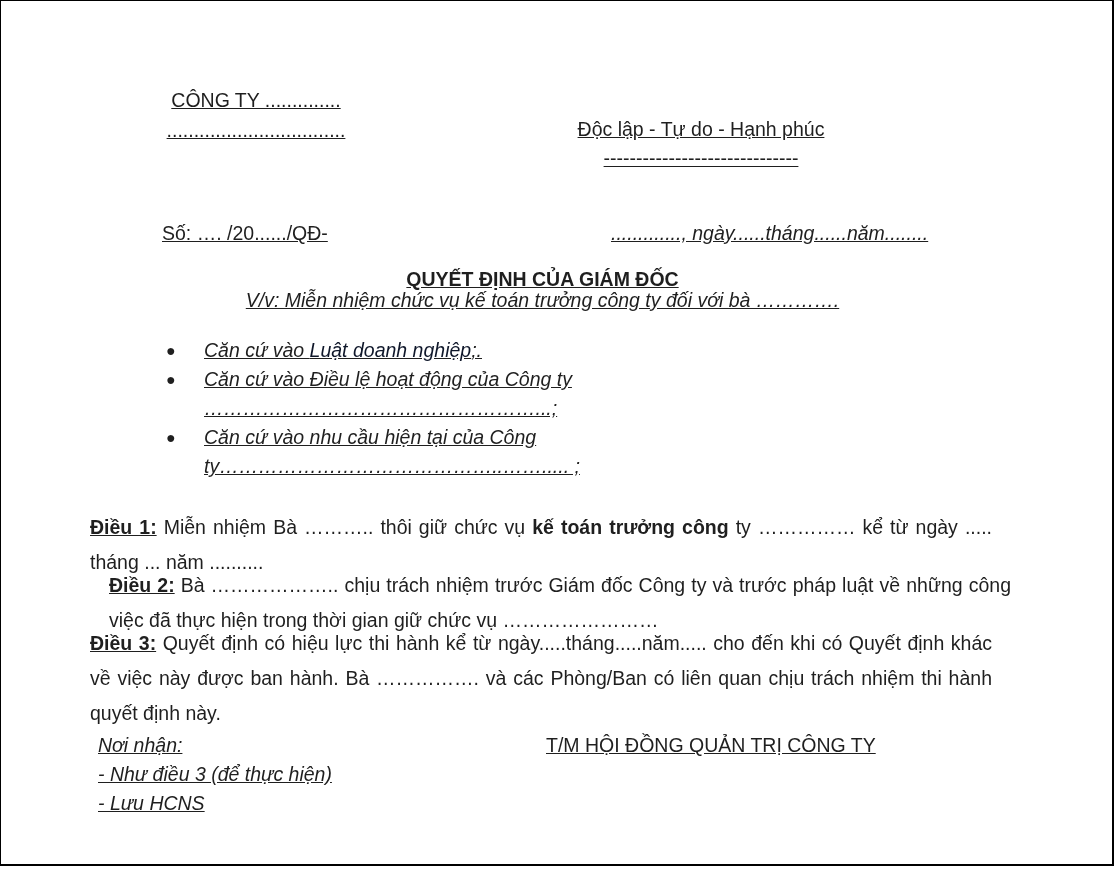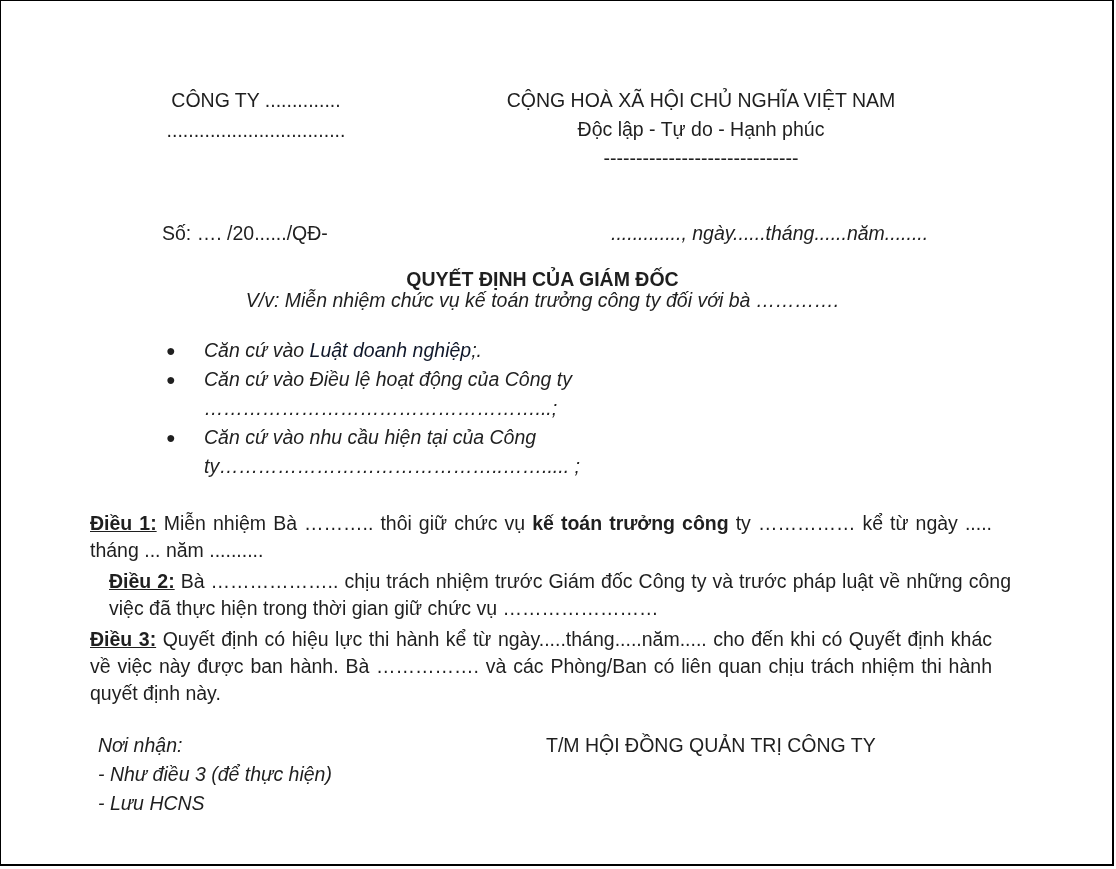--- a/index.html
+++ b/index.html
@@ -7,43 +7,42 @@
     .page {
       position: absolute; left: 0; top: 0;
       width: 1114px; height: 866px;
       border-top: 1px solid #000; border-left: 1px solid #000;
       border-right: 2px solid #000; border-bottom: 2px solid #000;
       box-sizing: border-box;
       font-family: "Liberation Sans", sans-serif;
       color: #1f1f1f;
       font-size: 19.5px;
     }
-    .abs { position: absolute; white-space: nowrap; }
+    .abs { position: absolute; white-space: nowrap; text-decoration: underline; }
     .center { text-align: center; }
     .italic { font-style: italic; }
     .bold { font-weight: bold; }
     .link { color: #0f172a; }
     .u { }
     .bullet { position: absolute; font-size: 16px; }
     .para {
       position: absolute; left: 89px; width: 902px;
-      line-height: 27px; text-align: justify; white-space: normal;
+      line-height: 35px; text-align: justify; white-space: normal;
       font-size: 19.5px;
     }
     .para .lbl { font-weight: bold; text-decoration: underline; }
   </style>
 </head>
 <body>
 
 <div class="page">
 
   <div class="abs center" style="left:140px; top:88px; width:230px;">CÔNG TY ..............</div>
   <div class="abs center" style="left:140px; top:118px; width:230px;">.................................</div>
 
-  <div class="abs center" style="left:460px; top:88px; width:480px;">CỘNG HOÀ XÃ HỘI CHỦ NGHĨA VIỆT NAM</div>
   <div class="abs center" style="left:460px; top:117px; width:480px;">Độc lập - Tự do - Hạnh phúc</div>
   <div class="abs center" style="left:460px; top:146px; width:480px;">------------------------------</div>
 
   <div class="abs" style="left:161px; top:221px;">Số: …. /20....../QĐ-</div>
   <div class="abs italic" style="left:610px; top:221px;">............., ngày......tháng......năm........</div>
 
   <div class="abs center bold" style="left:0; top:267px; width:1083px;">QUYẾT ĐỊNH CỦA GIÁM ĐỐC</div>
   <div class="abs center italic" style="left:0; top:288px; width:1083px;">V/v: Miễn nhiệm chức vụ kế toán trưởng công ty đối với bà ………….</div>
 
   <span class="bullet" style="left:165px; top:341px;">●</span>

